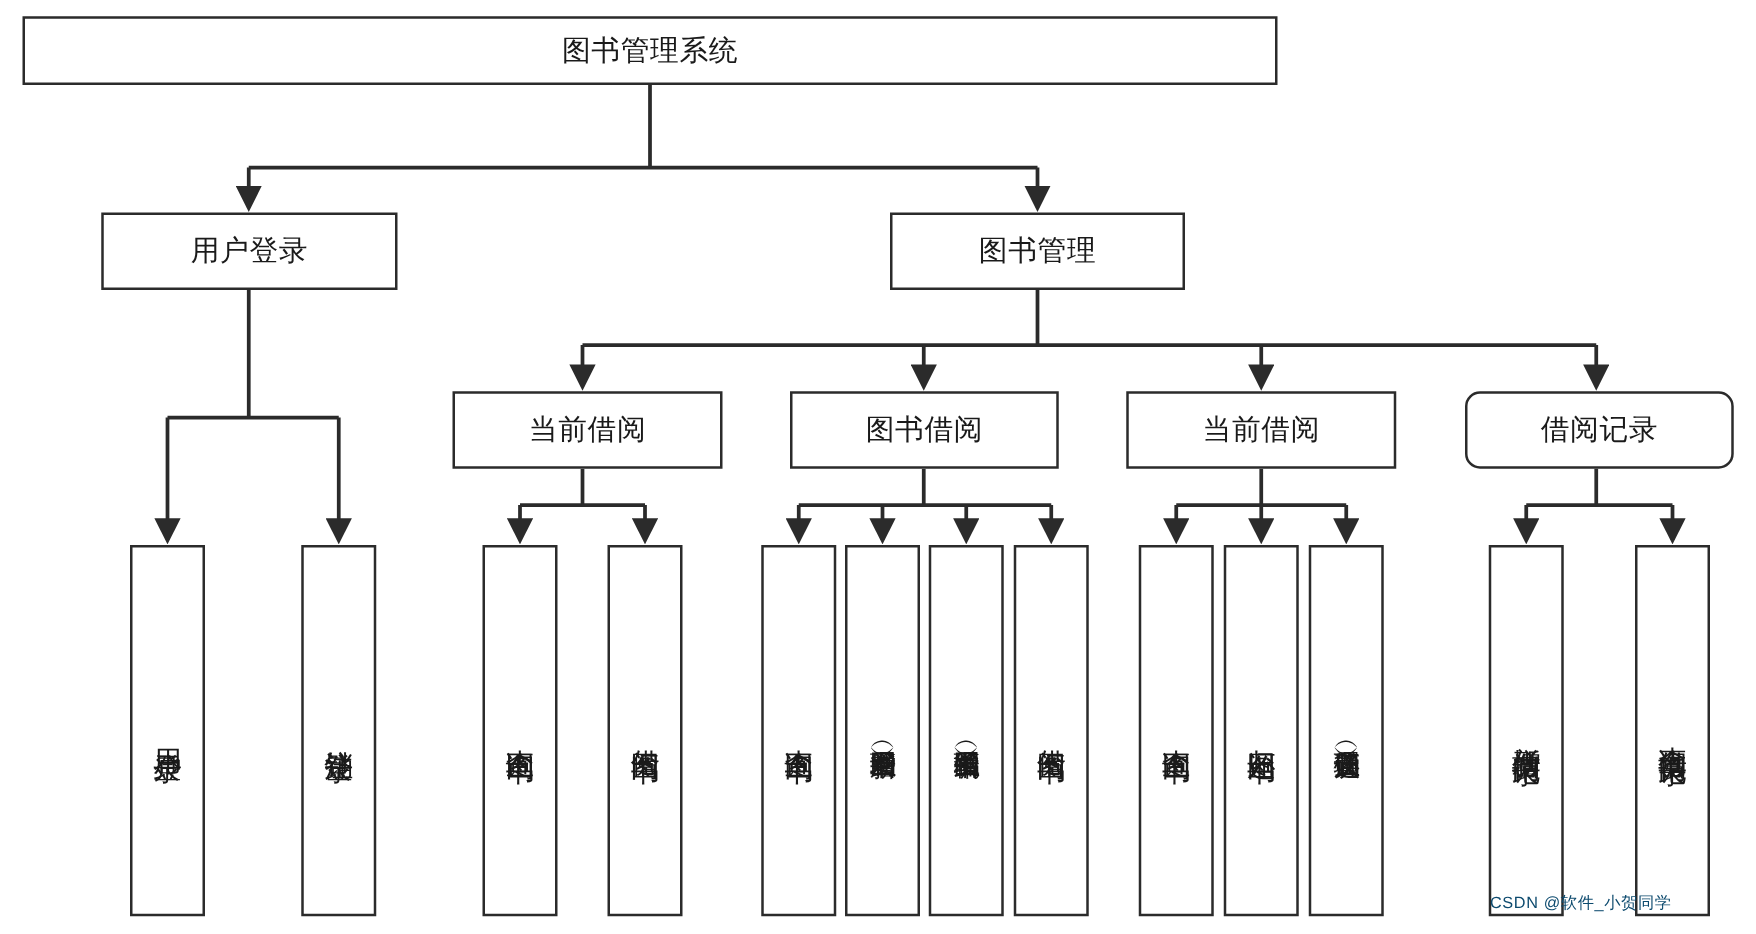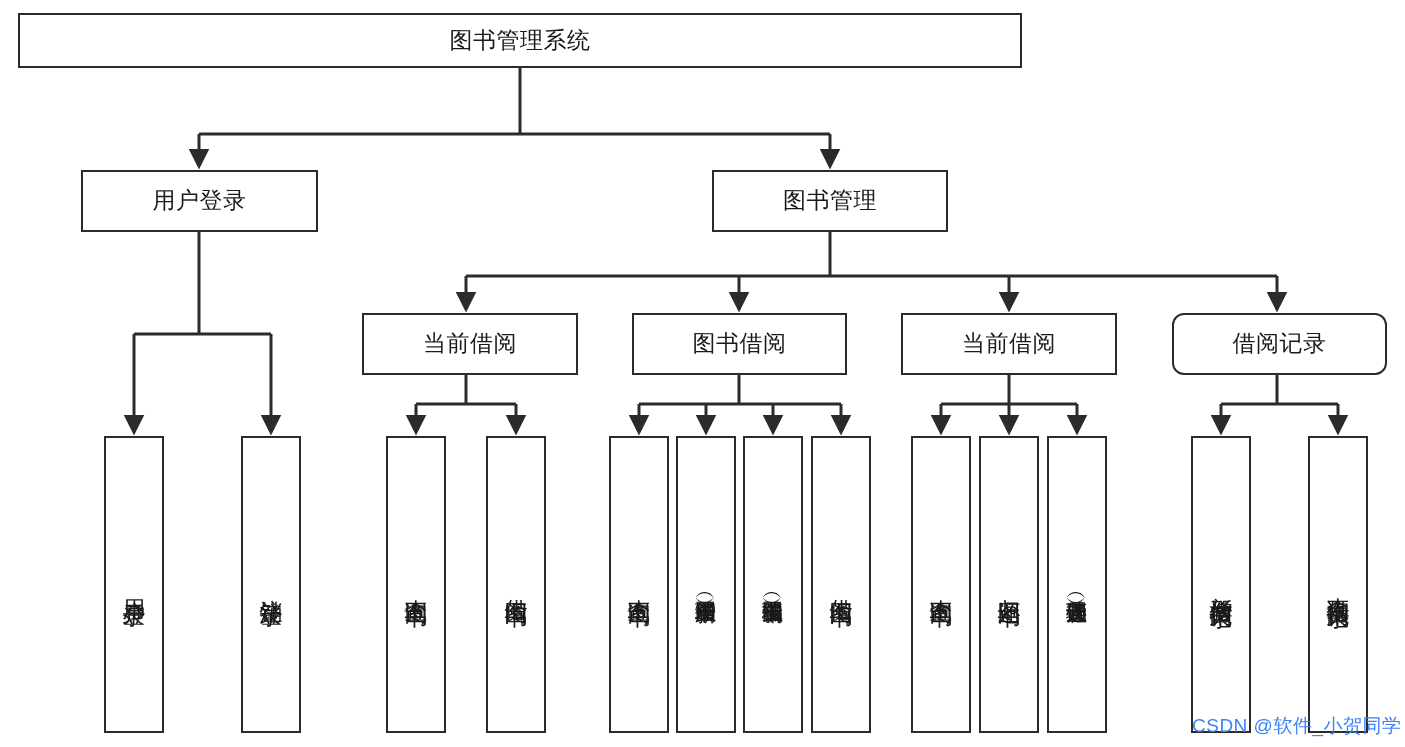--- a/index.html
+++ b/index.html
@@ -45,22 +45,22 @@
   .node-v {
     writing-mode: vertical-rl;
     text-orientation: upright;
     font-size: 23px;
     letter-spacing: 2px;
     line-height: 1.0;
     padding: 4px 0;
   }
   .watermark {
     position: absolute;
-    font-size: 19px;
-    color: #3b82f6;
+    font-size: 13px;
+    color: #0c4a6e;
     white-space: nowrap;
     letter-spacing: 0.5px;
   }
 </style>
 </head>
 <body>
 
 <div id="canvas">
 
   <svg id="edges" viewBox="0 0 1405 747" width="1405" height="747">

